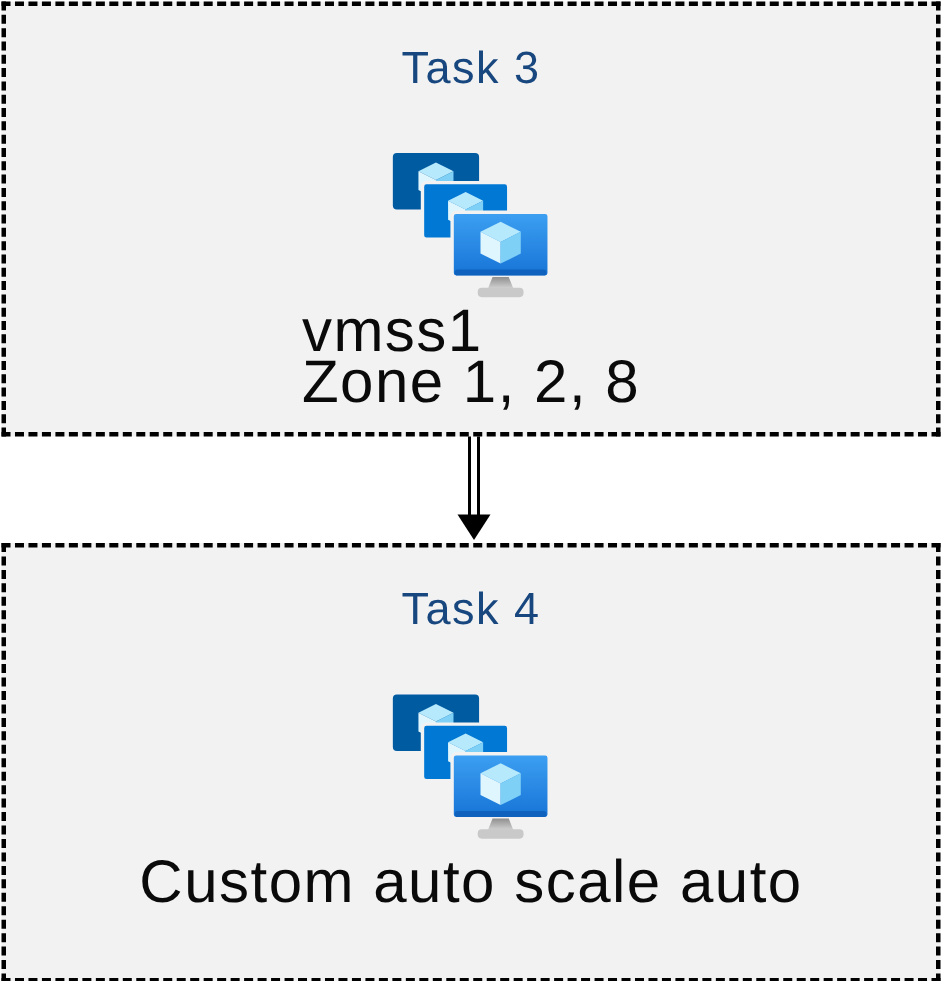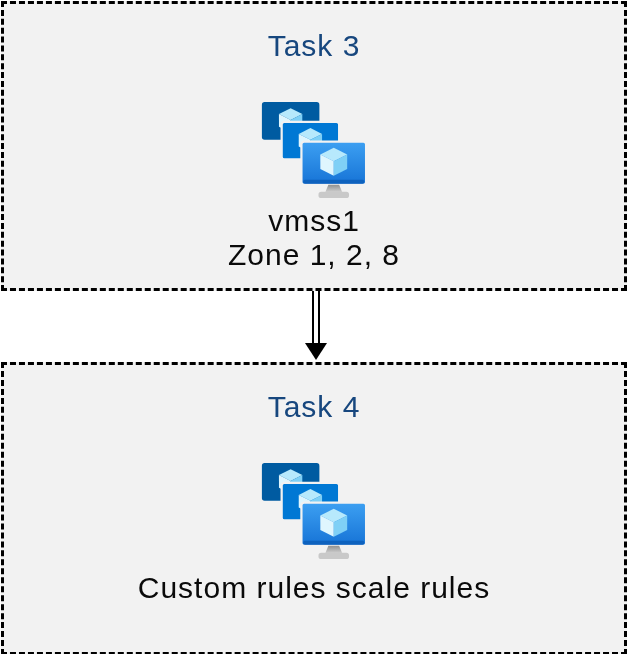--- a/index.html
+++ b/index.html
@@ -32,22 +32,22 @@
     letter-spacing: 1px;
     color: #17477E;
   }
   .vmss-icon {
     margin-top: 38px;
     width: 106px;
     height: 99px;
     display: block;
   }
   .caption {
-    text-align: center;
-    font-size: 30px;
+    text-align: left;
+    font-size: 40px;
     line-height: 34px;
     letter-spacing: 1px;
     color: #0a0a0a;
   }
   #task-box-1 .caption { margin-top: 4px; }
   #task-box-2 .caption { margin-top: 10px; }
   .connector {
     position: absolute;
     left: 302px;
     top: 291px;
@@ -122,17 +122,17 @@
     <div class="arrow-shaft"></div>
     <div class="arrow-head"></div>
   </div>
 
   <section class="task-box" id="task-box-2">
     <h2 class="task-title">Task 4</h2>
     <svg class="vmss-icon" viewBox="0 0 118 110">
       <use href="#vmss-icon-def"></use>
     </svg>
     <div class="caption">
-      <div>Custom rules scale rules</div>
+      <div>Custom auto scale auto</div>
     </div>
   </section>
 
 </div>
 
 </body></html>

